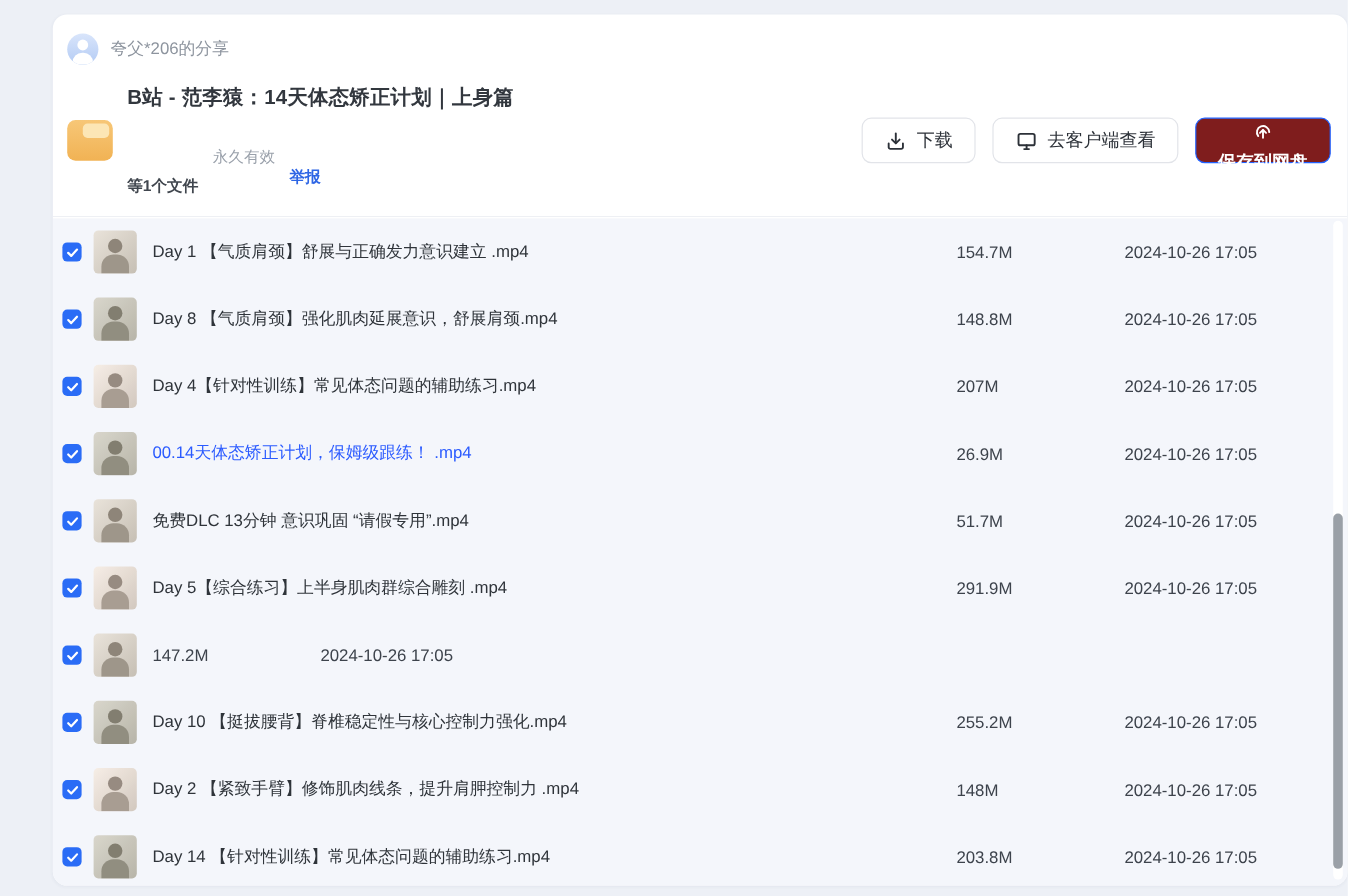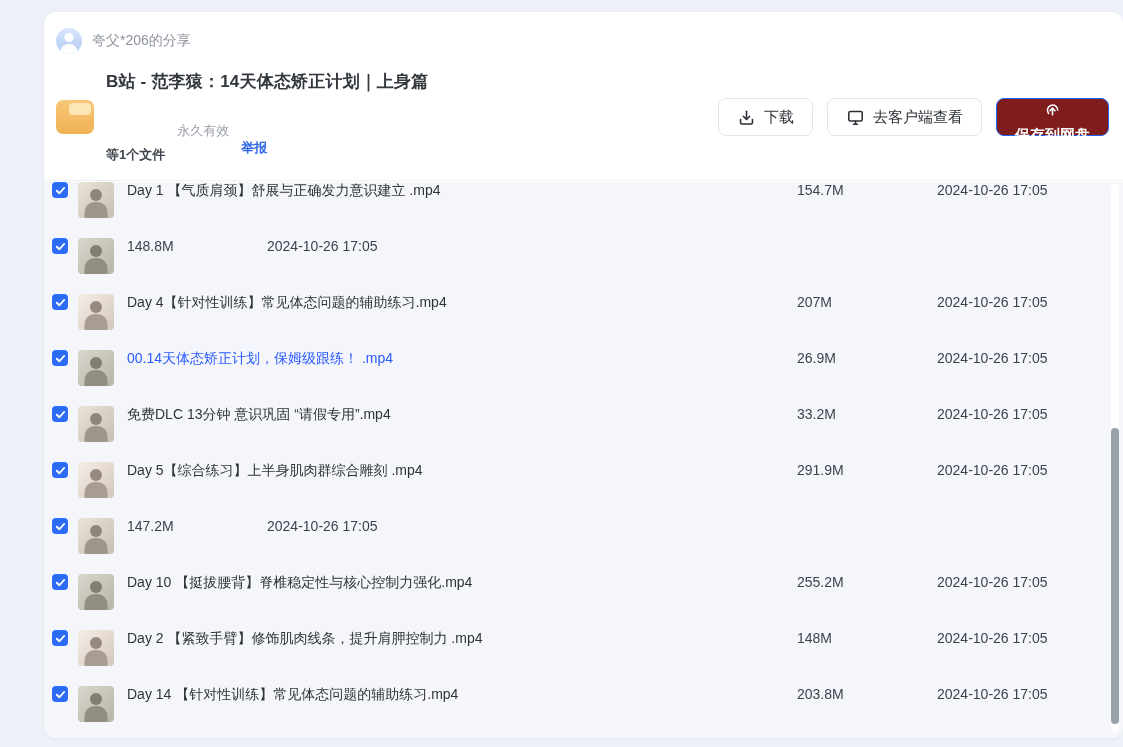--- a/index.html
+++ b/index.html
@@ -56,21 +56,21 @@
   
   .toolbar { height:49px; display:flex; align-items:center; padding:0 30px 0 12px; background:#fff; }
   .crumb-root { font-size:17px; font-weight:bold; color:#23272e; }
   .crumb-sep { color:#b9bec6; font-size:13px; margin:0 8px 0 10px; }
   .crumb-cur { font-size:13px; color:#979ea8; }
   .view-icons { margin-left:auto; display:flex; align-items:center; gap:36px; color:#565d66; }
   .view-icons .vicon { cursor:pointer; display:flex; }
 
   
   .file-list { position:absolute; left:0; right:0; top:170px; bottom:0; background:#f4f6fb; }
-  .file-row { height:56px; display:flex; padding:0 56px 0 8px; cursor:pointer; }
+  .file-row { height:56px; display:flex; align-items:center; padding:0 56px 0 8px; cursor:pointer; }
   .cb { width:16px; height:16px; border-radius:4px; background:#2a6cf6; flex:0 0 16px;
     display:flex; align-items:center; justify-content:center; margin-right:10px; }
   .thumb { width:36px; height:36px; border-radius:4px; flex:0 0 36px; margin-right:13px;
     background:linear-gradient(135deg,#e9e3da,#c6bfb4); position:relative; overflow:hidden; }
   .thumb::before { content:""; position:absolute; top:7px; left:50%; transform:translateX(-50%);
     width:12px; height:12px; border-radius:50%; background:#8e8579; }
   .thumb::after { content:""; position:absolute; top:20px; left:50%; transform:translateX(-50%);
     width:23px; height:16px; border-radius:10px 10px 0 0; background:#9e968a; }
   .file-row:nth-child(even) .thumb { filter:brightness(.94) hue-rotate(14deg); }
   .file-row:nth-child(3n) .thumb  { filter:brightness(1.05) hue-rotate(-10deg); }
@@ -179,20 +179,21 @@
     <span class="fdate">2024-10-26 17:05</span>
   </div>
 
   <div class="file-row">
     <span class="cb">
       <svg width="11" height="11" viewBox="0 0 24 24" fill="none" stroke="#ffffff" stroke-width="4" stroke-linecap="round" stroke-linejoin="round">
         <path d="M4 12.5 9.5 18 20 6.5"></path>
       </svg>
     </span>
     <span class="thumb"></span>
+    <span class="fname">Day 8 【气质肩颈】强化肌肉延展意识，舒展肩颈.mp4</span>
     <span class="fsize">148.8M</span>
     <span class="fdate">2024-10-26 17:05</span>
   </div>
 
   <div class="file-row">
     <span class="cb">
       <svg width="11" height="11" viewBox="0 0 24 24" fill="none" stroke="#ffffff" stroke-width="4" stroke-linecap="round" stroke-linejoin="round">
         <path d="M4 12.5 9.5 18 20 6.5"></path>
       </svg>
     </span>
@@ -215,21 +216,21 @@
   </div>
 
   <div class="file-row">
     <span class="cb">
       <svg width="11" height="11" viewBox="0 0 24 24" fill="none" stroke="#ffffff" stroke-width="4" stroke-linecap="round" stroke-linejoin="round">
         <path d="M4 12.5 9.5 18 20 6.5"></path>
       </svg>
     </span>
     <span class="thumb"></span>
     <span class="fname">免费DLC 13分钟 意识巩固 “请假专用”.mp4</span>
-    <span class="fsize">33.2M</span>
+    <span class="fsize">51.7M</span>
     <span class="fdate">2024-10-26 17:05</span>
   </div>
 
   <div class="file-row">
     <span class="cb">
       <svg width="11" height="11" viewBox="0 0 24 24" fill="none" stroke="#ffffff" stroke-width="4" stroke-linecap="round" stroke-linejoin="round">
         <path d="M4 12.5 9.5 18 20 6.5"></path>
       </svg>
     </span>
     <span class="thumb"></span>

